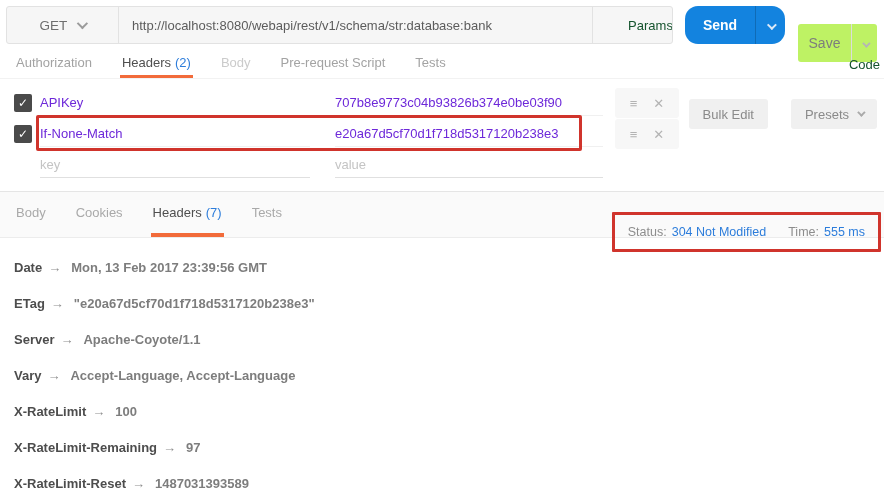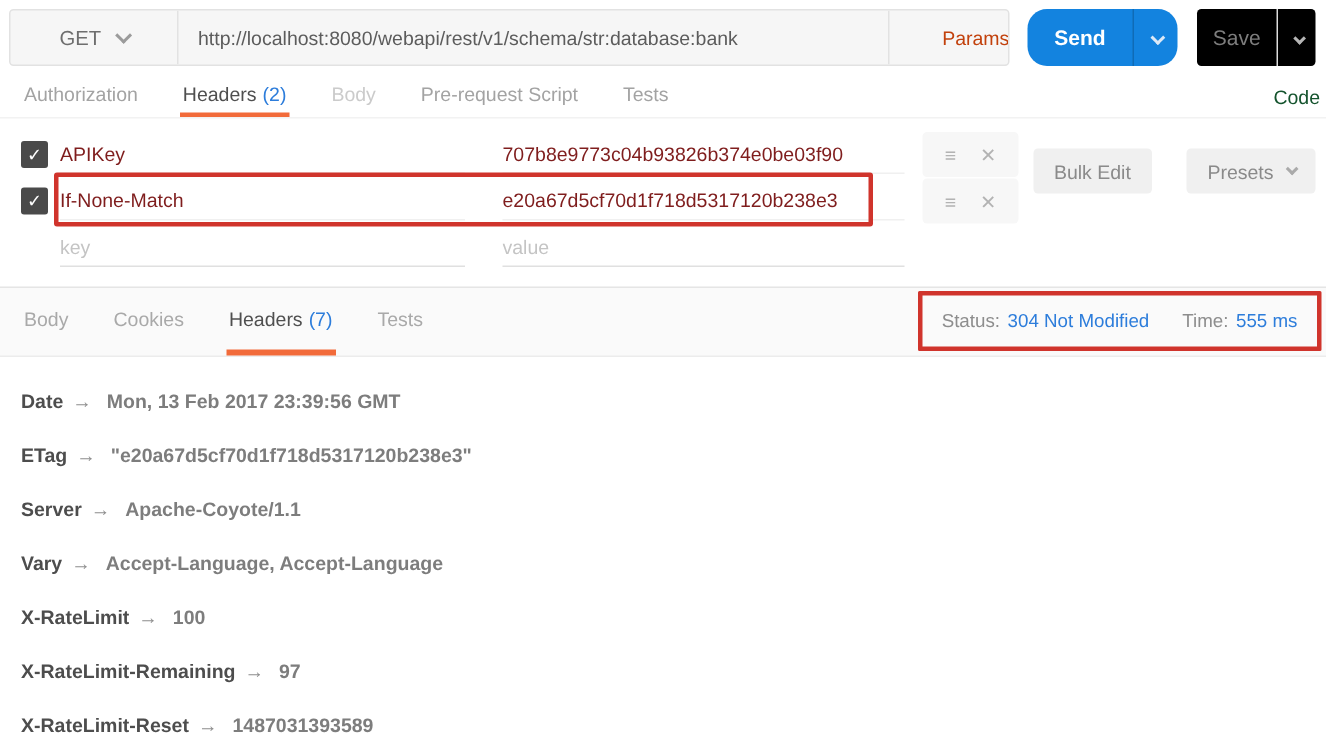--- a/index.html
+++ b/index.html
@@ -30,39 +30,39 @@
     border-right: 2px solid #9b9b9b; border-bottom: 2px solid #9b9b9b;
     transform: rotate(45deg) translateY(-2px);
   }
   .url-input-wrap { flex: 1; display: flex; align-items: center; padding-left: 13px; }
   .url-input {
     width: 100%; border: none; background: transparent; outline: none;
     font-family: "Liberation Sans", sans-serif; font-size: 13px; color: #5c5c5c;
   }
   .params-btn {
     width: 80px; display: flex; align-items: center; justify-content: center;
-    border-left: 1px solid #e2e2e2; color: #c2410c; cursor: pointer; font-size: 13px; padding-left: 36px;
+    border-left: 1px solid #e2e2e2; color: #14532d; cursor: pointer; font-size: 13px; padding-left: 36px;
   }
   .send-group {
     display: flex; margin-left: 12px; width: 100px; height: 38px;
     border-radius: 13px; overflow: hidden; background: #1383df;
   }
   .send-btn {
     flex: 1; border: none; background: transparent; color: #ffffff;
     font-weight: bold; font-size: 14px; cursor: pointer;
     font-family: "Liberation Sans", sans-serif;
   }
   .send-caret {
     width: 30px; border: none; border-left: 1px solid rgba(0,0,0,0.18);
     background: transparent; cursor: pointer; position: relative;
   }
   .send-caret .chev { border-color: #dce9f7; width: 7px; height: 7px; }
   .save-group {
     display: flex; margin-left: 13px; width: 79px; height: 38px;
-    border-radius: 3px; overflow: hidden; background: #000000;
+    border-radius: 3px; overflow: hidden; background: #bef264; margin-top: 18px;
   }
   .save-btn {
     flex: 1; border: none; background: transparent; color: #7d7d7d;
     font-size: 14px; cursor: pointer; font-family: "Liberation Sans", sans-serif;
   }
   .save-caret { width: 26px; border: none; border-left: 1px solid #dcdcdc; background: transparent; cursor: pointer; }
   .save-caret .chev { width: 6px; height: 6px; border-color: #b5b5b5; }
 
   
   .req-tabs {
@@ -80,21 +80,21 @@
 
   
   .kv-editor { position: relative; padding: 9px 0 10px 0; }
   .kv-row { position: relative; display: flex; align-items: center; height: 30px; padding-left: 14px; margin-bottom: 1px; }
   .kv-check {
     width: 18px; height: 18px; background: #4a4a4a; border-radius: 2px;
     color: #ffffff; font-size: 12px; line-height: 18px; text-align: center; cursor: pointer;
     flex: none;
   }
   .kv-field { border: none; outline: none; background: transparent; height: 26px;
-    font-family: "Liberation Sans", sans-serif; font-size: 13px; color: #7f1d1d; }
+    font-family: "Liberation Sans", sans-serif; font-size: 13px; color: #6d28d9; }
   .kv-field::placeholder { color: #c4c4c4; opacity: 1; }
   .kv-key { margin-left: 8px; width: 270px; border-bottom: 1px solid #f0f0f0; }
   .kv-val { margin-left: 25px; width: 268px; border-bottom: 1px solid #f0f0f0; }
   .kv-row.new .kv-key, .kv-row.new .kv-val { border-bottom: 1px solid #e0e0e0; }
   .kv-icons {
     margin-left: 12px; width: 64px; height: 30px; background: #f7f7f7; border-radius: 3px;
     display: flex; align-items: center; justify-content: center; gap: 16px; color: #b3b3b3;
   }
   .kv-icon { cursor: pointer; font-size: 13px; line-height: 1; }
   .highlight-box {
@@ -114,21 +114,21 @@
     position: relative; display: flex; align-items: stretch; height: 47px;
     background: #fafafa; border-top: 1px solid #e5e5e5; border-bottom: 1px solid #ececec;
     padding-left: 14px;
   }
   .resp-tab {
     display: flex; align-items: center; gap: 4px; padding: 0 2px; margin-right: 26px;
     color: #a9a9a9; cursor: pointer; border-bottom: 4px solid transparent;
   }
   .resp-tab.active { color: #4f4f4f; border-bottom-color: #f26b3a; }
   .status-box {
-    position: absolute; right: 3px; top: 2px; height: 40px;
+    position: absolute; right: 3px; top: 20px; height: 40px;
     border: 3px solid #d0342c; display: flex; align-items: center;
     padding: 0 13px; gap: 22px; border-radius: 1px;
   }
   .status-pair { display: flex; gap: 5px; font-size: 12.5px; }
   .status-label { color: #8d8d8d; }
   .status-value { color: #2d7ddb; }
 
   
   .resp-headers { padding: 20px 14px 0 14px; }
   .resp-header-item { display: flex; align-items: baseline; margin-bottom: 16px; line-height: 20px; }

